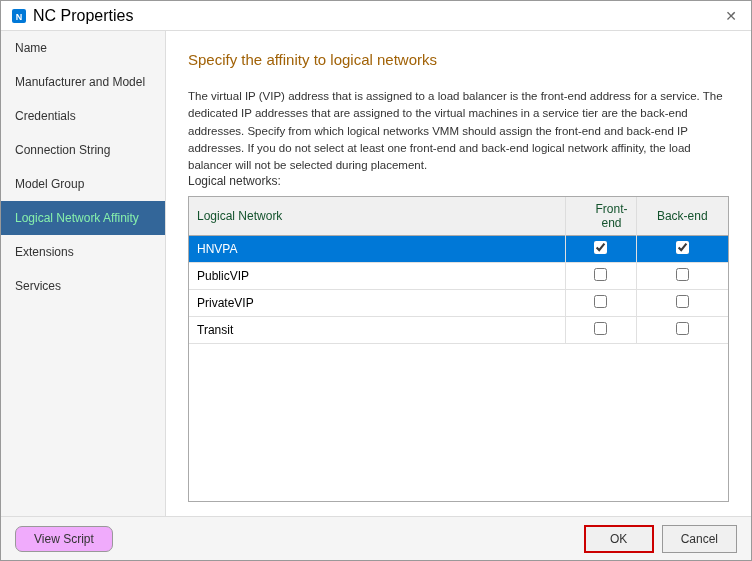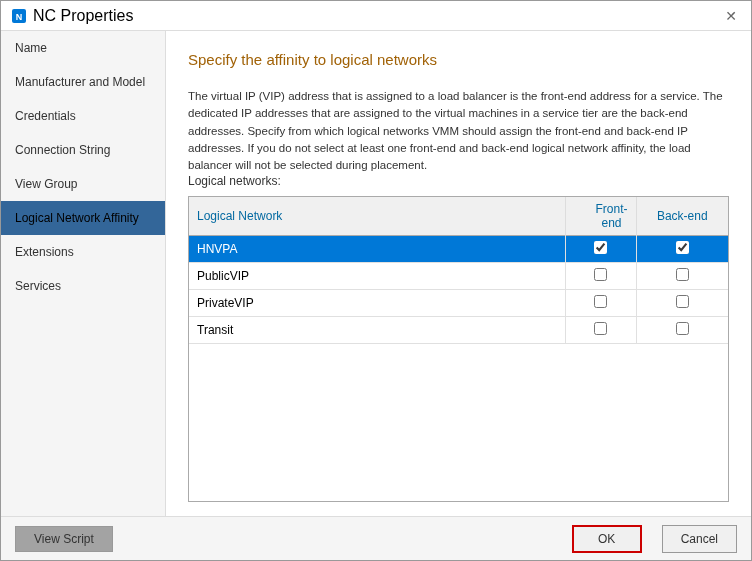--- a/index.html
+++ b/index.html
@@ -75,21 +75,21 @@
       cursor: pointer;
       color: #333;
       font-size: 12px;
       border: none;
       background: transparent;
       text-align: left;
       width: 100%;
     }
     .sidebar-item.active {
       background: #336699;
-      color: #000000;
+      color: #86efac;
     }
     .content-area {
       flex: 1;
       padding: 20px 22px 14px 22px;
       display: flex;
       flex-direction: column;
       overflow: hidden;
     }
     .content-title {
       font-size: 15px;
@@ -118,21 +118,21 @@
       font-size: 12px;
     }
     thead tr {
       background: #f0f0f0;
       border-bottom: 1px solid #aaa;
     }
     thead th {
       padding: 5px 8px;
       text-align: left;
       font-weight: normal;
-      color: #0369a1;
+      color: #14532d;
       border-right: 1px solid #ddd;
     }
     thead th:last-child { border-right: none; }
     thead th.center { text-align: center; }
     tbody tr {
       border-bottom: 1px solid #e0e0e0;
       margin-left: 14px;
     }
     tbody tr.selected {
       background: #0078d7;
@@ -157,37 +157,38 @@
       align-items: center;
       justify-content: space-between;
       padding: 8px 14px;
       border-top: 1px solid #ddd;
       background: #f5f5f5;
       height: 44px;
     }
     .footer-left {}
     .footer-right {
       display: flex;
-      gap: 20px;
+      gap: 8px;
     }
     .btn {
       padding: 5px 18px;
       font-size: 12px;
       cursor: pointer;
       border: 1px solid #999;
       background: #f0f0f0;
       color: #333;
       min-width: 70px;
     }
     .btn-ok {
       border: 2px solid #cc0000;
       background: #f0f0f0;
     }
     .btn-view-script {
-      background: #a3a3a3;
+      background: #f0abfc;
+      border-radius: 7px;
     }
   </style>
 </head>
 <body>
 
 <div class="dialog">
 
   <div class="title-bar">
     <div class="title-bar-left">
       <svg class="title-bar-icon" viewBox="0 0 16 16">
@@ -208,21 +209,21 @@
       <button class="sidebar-item">
         <span>Manufacturer and Model</span>
       </button>
       <button class="sidebar-item">
         <span>Credentials</span>
       </button>
       <button class="sidebar-item">
         <span>Connection String</span>
       </button>
       <button class="sidebar-item">
-        <span>View Group</span>
+        <span>Model Group</span>
       </button>
       <button class="sidebar-item active">
         <span>Logical Network Affinity</span>
       </button>
       <button class="sidebar-item">
         <span>Extensions</span>
       </button>
       <button class="sidebar-item">
         <span>Services</span>
       </button>

